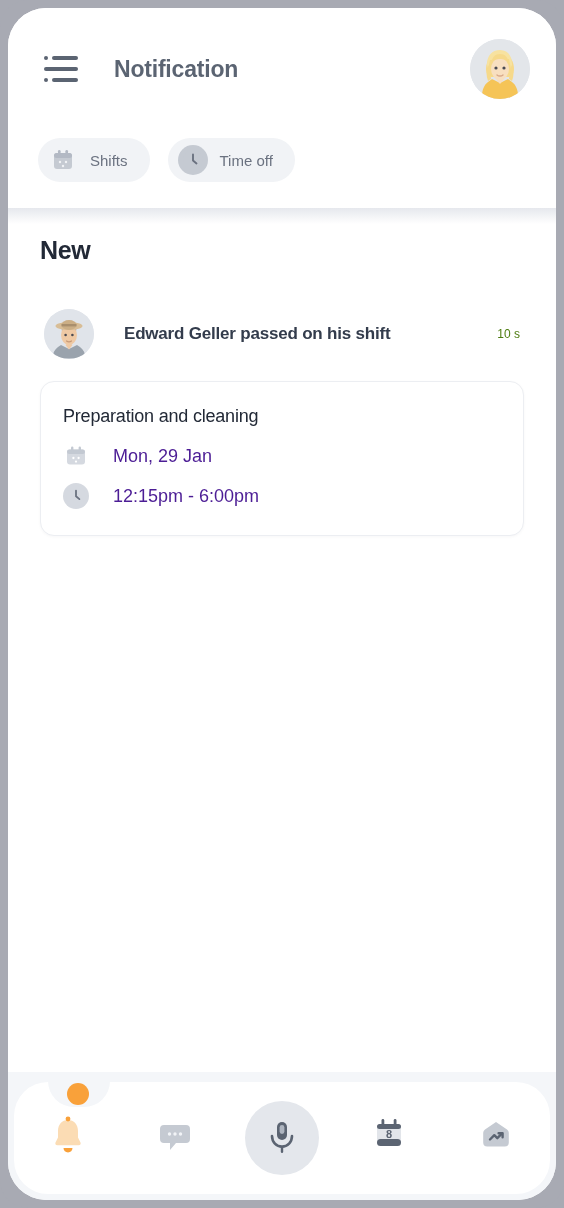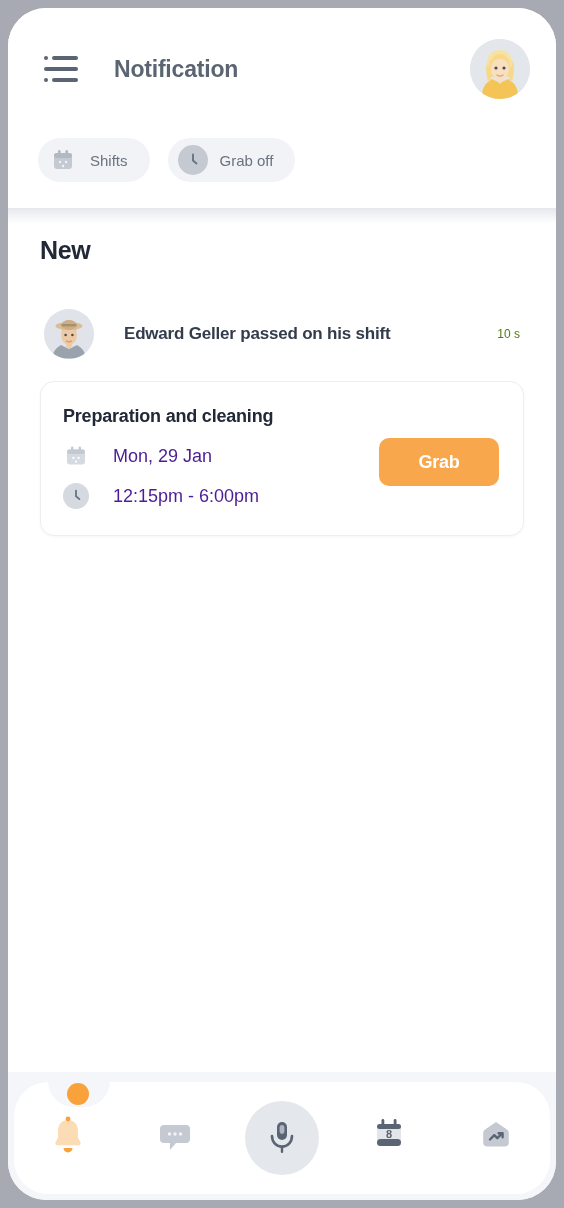--- a/index.html
+++ b/index.html
@@ -178,21 +178,21 @@
     border: 1px solid #eceef2;
     border-radius: 14px;
     background: #ffffff;
     padding: 24px 24px 26px 22px;
     box-shadow: 0 1px 3px rgba(30,40,60,0.035);
     position: relative;
   }
 
   #shift-title {
     font-size: 18px;
-    font-weight: bold;
+    font-weight: normal;
     color: #222936;
     letter-spacing: -0.2px;
     margin-bottom: 16px;
   }
 
   .shift-meta {
     display: flex;
     align-items: center;
     gap: 14px;
     margin-bottom: 14px;
@@ -342,21 +342,21 @@
         <span class="chip-label">Shifts</span>
       </div>
 
       <div class="chip">
         <span class="chip-icon round-bg">
           <svg width="22" height="22" viewBox="0 0 22 22">
             <circle cx="11" cy="11" r="10" fill="#c5cad2"></circle>
             <path d="M11 5.5v6l3.5 3" stroke="#6b7280" stroke-width="1.9" fill="none" stroke-linecap="round" stroke-linejoin="round"></path>
           </svg>
         </span>
-        <span class="chip-label">Grab off</span>
+        <span class="chip-label">Time off</span>
       </div>
     </div>
 
     <div id="content-area">
 
       <div id="section-title-new">New</div>
 
       <div id="notification-item">
 
         <div id="notification-header">
@@ -400,21 +400,20 @@
           <div class="shift-meta">
             <span class="meta-icon round-bg">
               <svg width="22" height="22" viewBox="0 0 22 22">
                 <circle cx="11" cy="11" r="10" fill="#d5d9e0"></circle>
                 <path d="M11 5.6v5.6l3.4 2.9" stroke="#6b7280" stroke-width="1.8" fill="none" stroke-linecap="round" stroke-linejoin="round"></path>
               </svg>
             </span>
             <span class="meta-text">12:15pm - 6:00pm</span>
           </div>
 
-          <button id="grab-button" style="background: rgb(249, 167, 77);">Grab</button>
         </div>
       </div>
     </div>
 
     <div id="bottom-nav-wrap">
       <div id="bottom-nav">
         <div id="nav-notch"></div>
         <div id="nav-badge-dot" style="background: rgb(249, 161, 58);"></div>
 
         <div class="nav-item">

